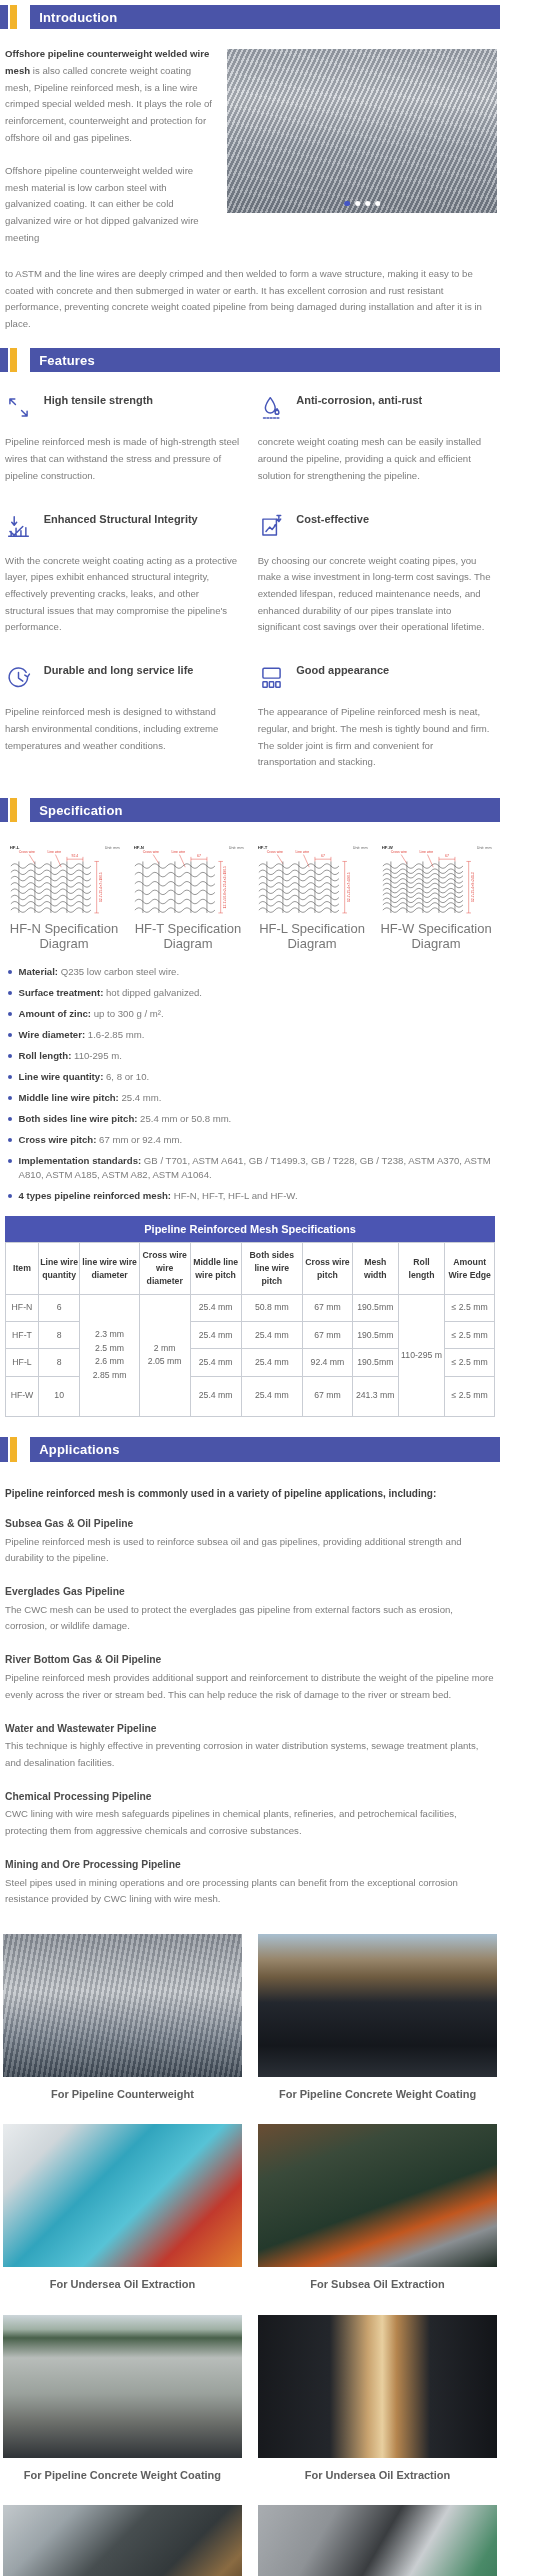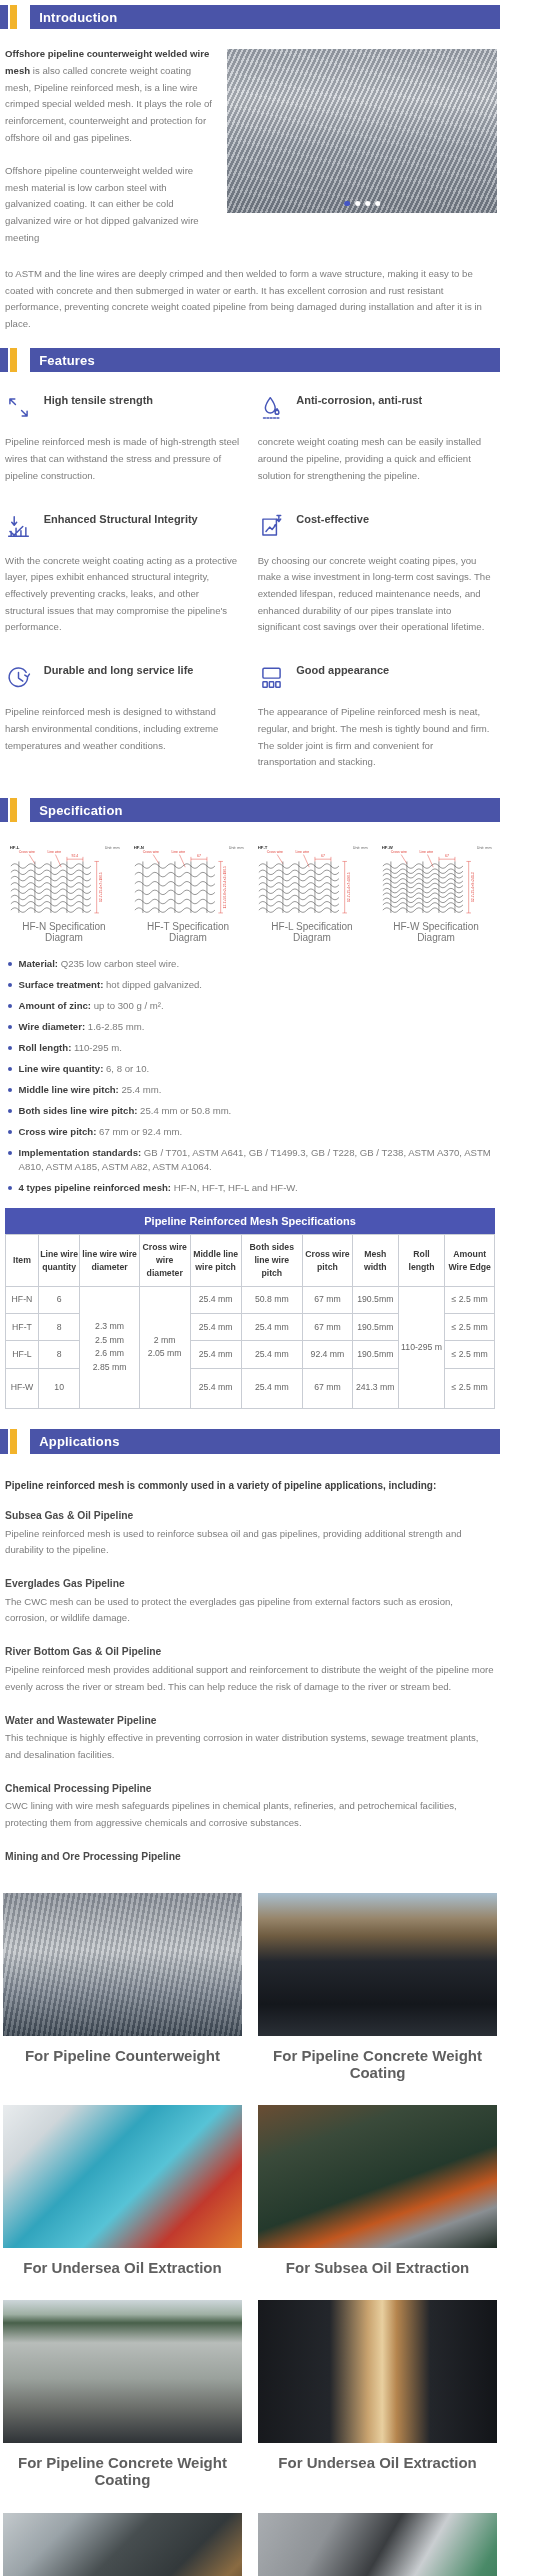--- a/index.html
+++ b/index.html
@@ -40,21 +40,21 @@
   .feat-head{display:flex;gap:11.6px;min-height:31px;}
   .feat-head h3{font-size:11px;color:#444;margin:0;font-weight:bold;}
   .ficon{width:27px;height:27px;flex:none;display:flex;align-items:center;justify-content:center;}
   .ficon svg{width:27px;height:27px;stroke:var(--icon);fill:none;stroke-width:2.4;stroke-linecap:round;stroke-linejoin:round;}
   .feat p{font-size:9.6px;color:var(--txt);line-height:16.7px;margin:9px 0 0;}
 
   
   .diagrams{display:grid;grid-template-columns:repeat(4,1fr);column-gap:3.9px;padding:19.3px 3.9px 2.6px;}
   .diag{margin:0;}
   .diag svg{width:100%;height:auto;display:block;}
-  .diag figcaption{text-align:center;font-size:10px;color:#777;margin-top:3.9px;}
+  .diag figcaption{text-align:center;font-size:13px;color:#777;margin-top:3.9px;}
   .mesh-line{stroke:#4a4a4a;stroke-width:1;fill:none;}
   .red-line{stroke:var(--red);stroke-width:.8;fill:none;}
   .red-text{fill:var(--red);font-size:6px;}
   .dlab{fill:#333;font-size:7.5px;font-weight:bold;}
   .dunit{fill:#666;font-size:6.5px;}
 
   
   .spec-list{list-style:none;margin:11.6px 0 0;padding:0 6.4px;}
   .spec-list li{position:relative;font-size:9.6px;line-height:14px;margin-bottom:7px;padding-left:12.2px;color:var(--txt);}
   .dot-b{position:absolute;left:1.3px;top:4.5px;width:4.5px;height:4.5px;border-radius:50%;background:#4353ae;}
@@ -72,21 +72,21 @@
   
   .apps{padding:0 6.4px 0 5.1px;}
   .apps-intro{font-weight:bold;color:var(--dark);font-size:10px;margin:26px 0 0;}
   .app-item h4{font-size:10.3px;color:#4a4a4a;margin:19.3px 0 4.5px;}
   .app-item p{font-size:9.6px;color:var(--txt);line-height:16.7px;margin:0;}
 
   
   .gallery{display:grid;grid-template-columns:1fr 1fr;column-gap:15.4px;row-gap:24.4px;padding:26px 2.6px 0;}
   .gitem{margin:0;}
   .gphoto{height:143px;width:100%;}
-  .gitem figcaption{margin-top:11px;text-align:center;font-size:15px;font-weight:bold;color:#5f5f5f;}
+  .gitem figcaption{margin-top:11px;text-align:center;font-size:11px;font-weight:bold;color:#5f5f5f;}
   .gph-1{background:repeating-linear-gradient(100deg, rgba(255,255,255,.18) 0 2.6px, rgba(40,45,55,.2) 2.6px 5.1px),
         linear-gradient(180deg,#8d939b 0%,#c2c6ca 40%,#7c8590 70%,#39444f 100%);}
   .gph-2{background:linear-gradient(180deg,#a8bfd0 0%,#97856a 18%,#6f5c41 30%,#23272e 48%,#14171c 78%,#2a2f36 100%);}
   .gph-3{background:linear-gradient(135deg,#e9ecee 0%,#cfd6da 18%,#31a4bd 40%,#57c3d6 58%,#c1392d 78%,#e0812f 100%);}
   .gph-4{background:linear-gradient(160deg,#6a4d33 0%,#3a4a3a 25%,#24392c 55%,#c2571f 70%,#8a8f93 82%,#1d2a22 100%);}
   .gph-5{background:linear-gradient(180deg,#cdd6da 0%,#9fb0a4 10%,#48604a 16%,#b8bdba 30%,#9aa19c 55%,#6c6f6b 75%,#2f3337 100%);}
   .gph-6{background:linear-gradient(90deg,#17191d 0%,#23262b 30%,#c9a36f 46%,#e8cf9f 52%,#b5854e 58%,#23262b 72%,#131519 100%);}
   .gph-7{background:linear-gradient(120deg,#a9adb1 0%,#8e9296 25%,#3a3d40 45%,#caced1 60%,#4a8a68 80%,#2f6b4e 100%);}
   .gph-8{background:linear-gradient(135deg,#c3c9cc 0%,#9aa3a8 20%,#474e50 40%,#33393b 60%,#8a6b42 75%,#5d472c 85%,#2c3234 100%);}
 </style>
@@ -438,20 +438,21 @@
     <div class="app-item">
       <h4>Water and Wastewater Pipeline</h4>
       <p>This technique is highly effective in preventing corrosion in water distribution systems, sewage treatment plants, and desalination facilities.</p>
     </div>
     <div class="app-item">
       <h4>Chemical Processing Pipeline</h4>
       <p>CWC lining with wire mesh safeguards pipelines in chemical plants, refineries, and petrochemical facilities, protecting them from aggressive chemicals and corrosive substances.</p>
     </div>
     <div class="app-item">
       <h4>Mining and Ore Processing Pipeline</h4>
+      <p>Steel pipes used in mining operations and ore processing plants can benefit from the exceptional corrosion resistance provided by CWC lining with wire mesh.</p>
     </div>
   </section>
 
   <section class="gallery">
     <figure class="gitem">
       <div class="gphoto gph-1"></div>
       <figcaption>For Pipeline Counterweight</figcaption>
     </figure>
     <figure class="gitem">
       <div class="gphoto gph-2"></div>

